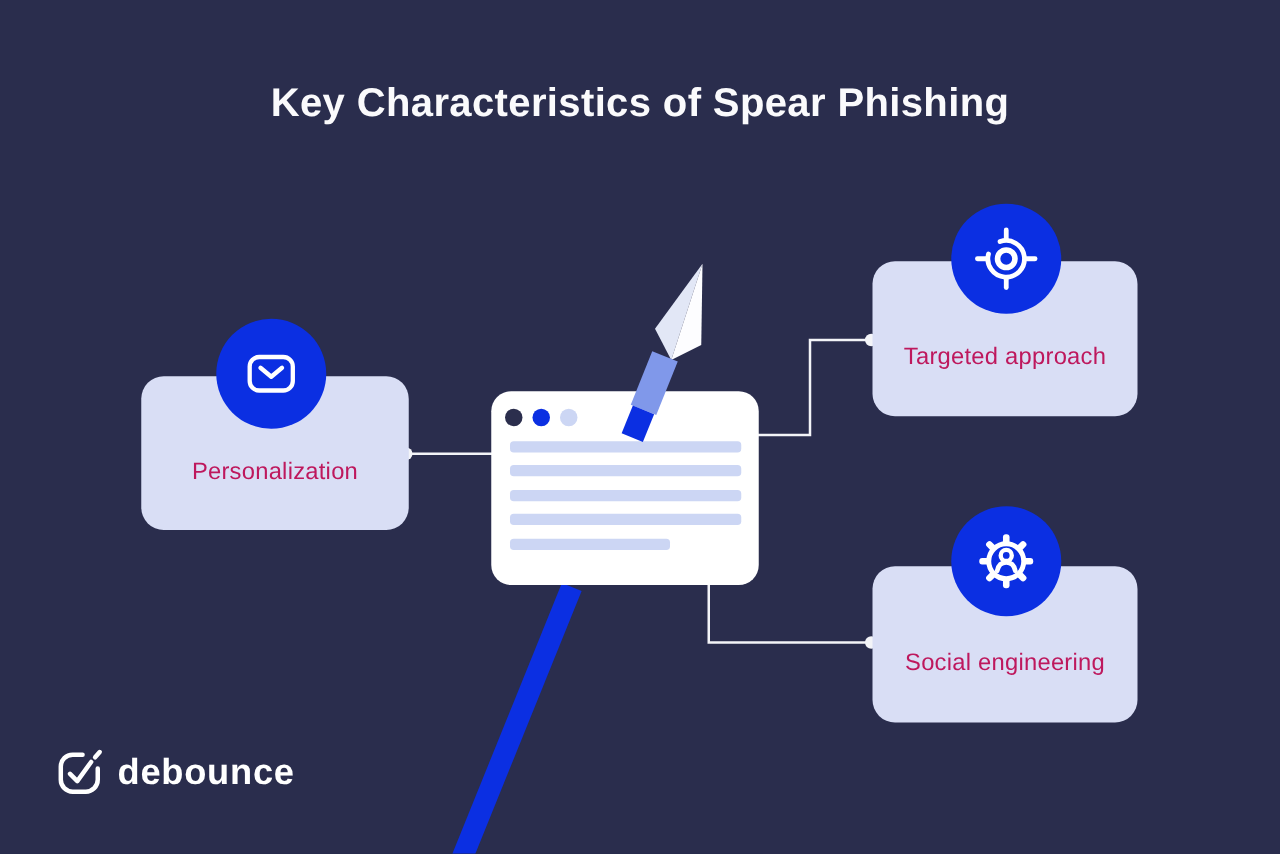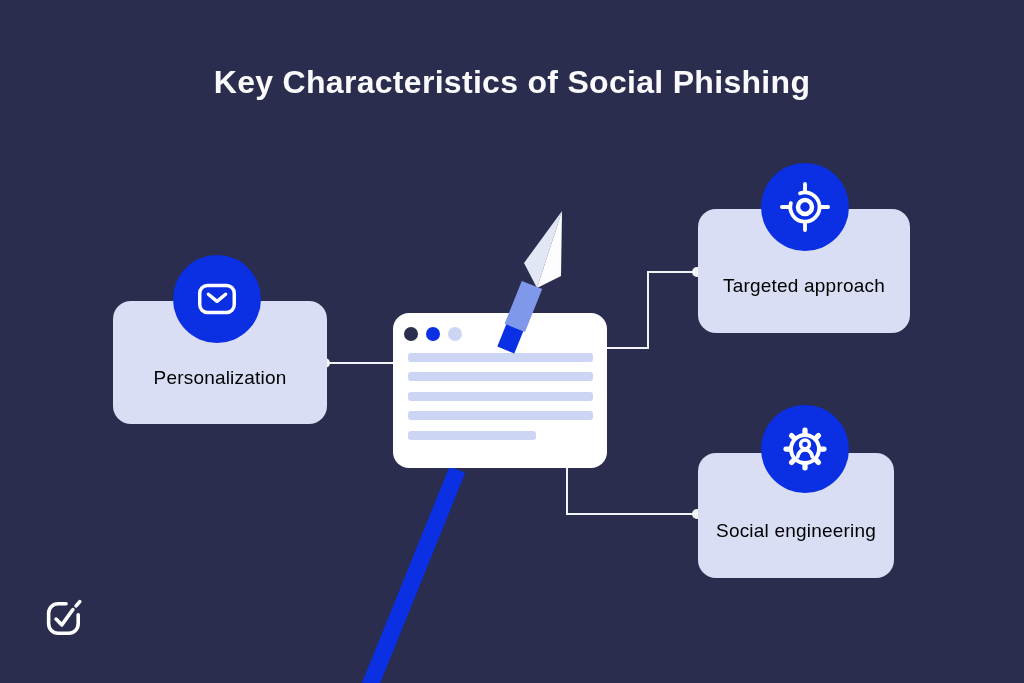--- a/index.html
+++ b/index.html
@@ -17,43 +17,43 @@
   .dot{position:absolute;width:14px;height:14px;border-radius:50%;top:14px;}
   .dot.d1{left:11px;background:#2b2e4d}
   .dot.d2{left:33px;background:#0b2fe2}
   .dot.d3{left:55px;background:#ccd6f4}
   .tline{position:absolute;left:15px;width:185px;height:9px;border-radius:3px;background:#ccd6f4;}
   .l1{top:40px}.l2{top:59px}.l3{top:79px}.l4{top:98px}.l5{top:118px;width:128px;}
 
   
   .node{position:absolute;background:#d9def5;border-radius:18px;display:flex;
         align-items:center;justify-content:center;z-index:4;}
-  .node .label{color:#000000;font-size:19px;font-weight:500;letter-spacing:.2px;
+  .node .label{color:#be185d;font-size:19px;font-weight:500;letter-spacing:.2px;
                transform:translateY(15px);}
   .node.personalization{left:113px;top:301px;width:214px;height:123px;justify-content:center;}
   .node.targeted{left:698px;top:209px;width:212px;height:124px;}
-  .node.social{left:698px;top:453px;width:196px;height:125px;}
+  .node.social{left:698px;top:453px;width:212px;height:125px;}
 
   
   .badge{position:absolute;width:88px;height:88px;border-radius:50%;background:#0b2fe2;
          display:flex;align-items:center;justify-content:center;z-index:5;}
   .badge.p{left:173px;top:255px;}
   .badge.t{left:761px;top:163px;}
   .badge.s{left:761px;top:405px;}
 
   
   .brand{position:absolute;left:46px;top:599px;display:flex;align-items:center;gap:10px;z-index:6;}
   .brand .brand-name{color:#ffffff;font-size:29px;font-weight:700;letter-spacing:.6px;}
 </style>
 </head>
 <body>
 
 <div class="canvas">
 
-  <div class="title">Key Characteristics of Social Phishing</div>
+  <div class="title">Key Characteristics of Spear Phishing</div>
 
   <svg class="layer under" viewBox="0 0 1024 683">
     <g stroke="#f3f4f8" stroke-width="2" fill="none">
       <path d="M325 363 H395"></path>
       <path d="M605 348 H648 V272 H697"></path>
       <path d="M567 466 V514 H697"></path>
     </g>
     <g fill="#f3f4f8">
       <circle cx="325" cy="363" r="5"></circle>
       <circle cx="697" cy="272" r="5"></circle>
@@ -127,15 +127,16 @@
   </div>
 
   <div class="brand">
     <svg width="38" height="38" viewBox="0 0 36 36">
       <g stroke="#ffffff" stroke-width="3.4" fill="none" stroke-linecap="round" stroke-linejoin="round">
         <path d="M30.5 15 V23.5 A9 9 0 0 1 21.5 32.5 H11.5 A9 9 0 0 1 2.5 23.5 V13.5 A9 9 0 0 1 11.5 4.5 H19"></path>
         <path d="M9.5 19 L15 24.5 L25.5 10"></path>
         <path d="M28.5 6.5 L32 2.5"></path>
       </g>
     </svg>
+    <span class="brand-name">debounce</span>
   </div>
 
 </div>
 
 </body></html>

